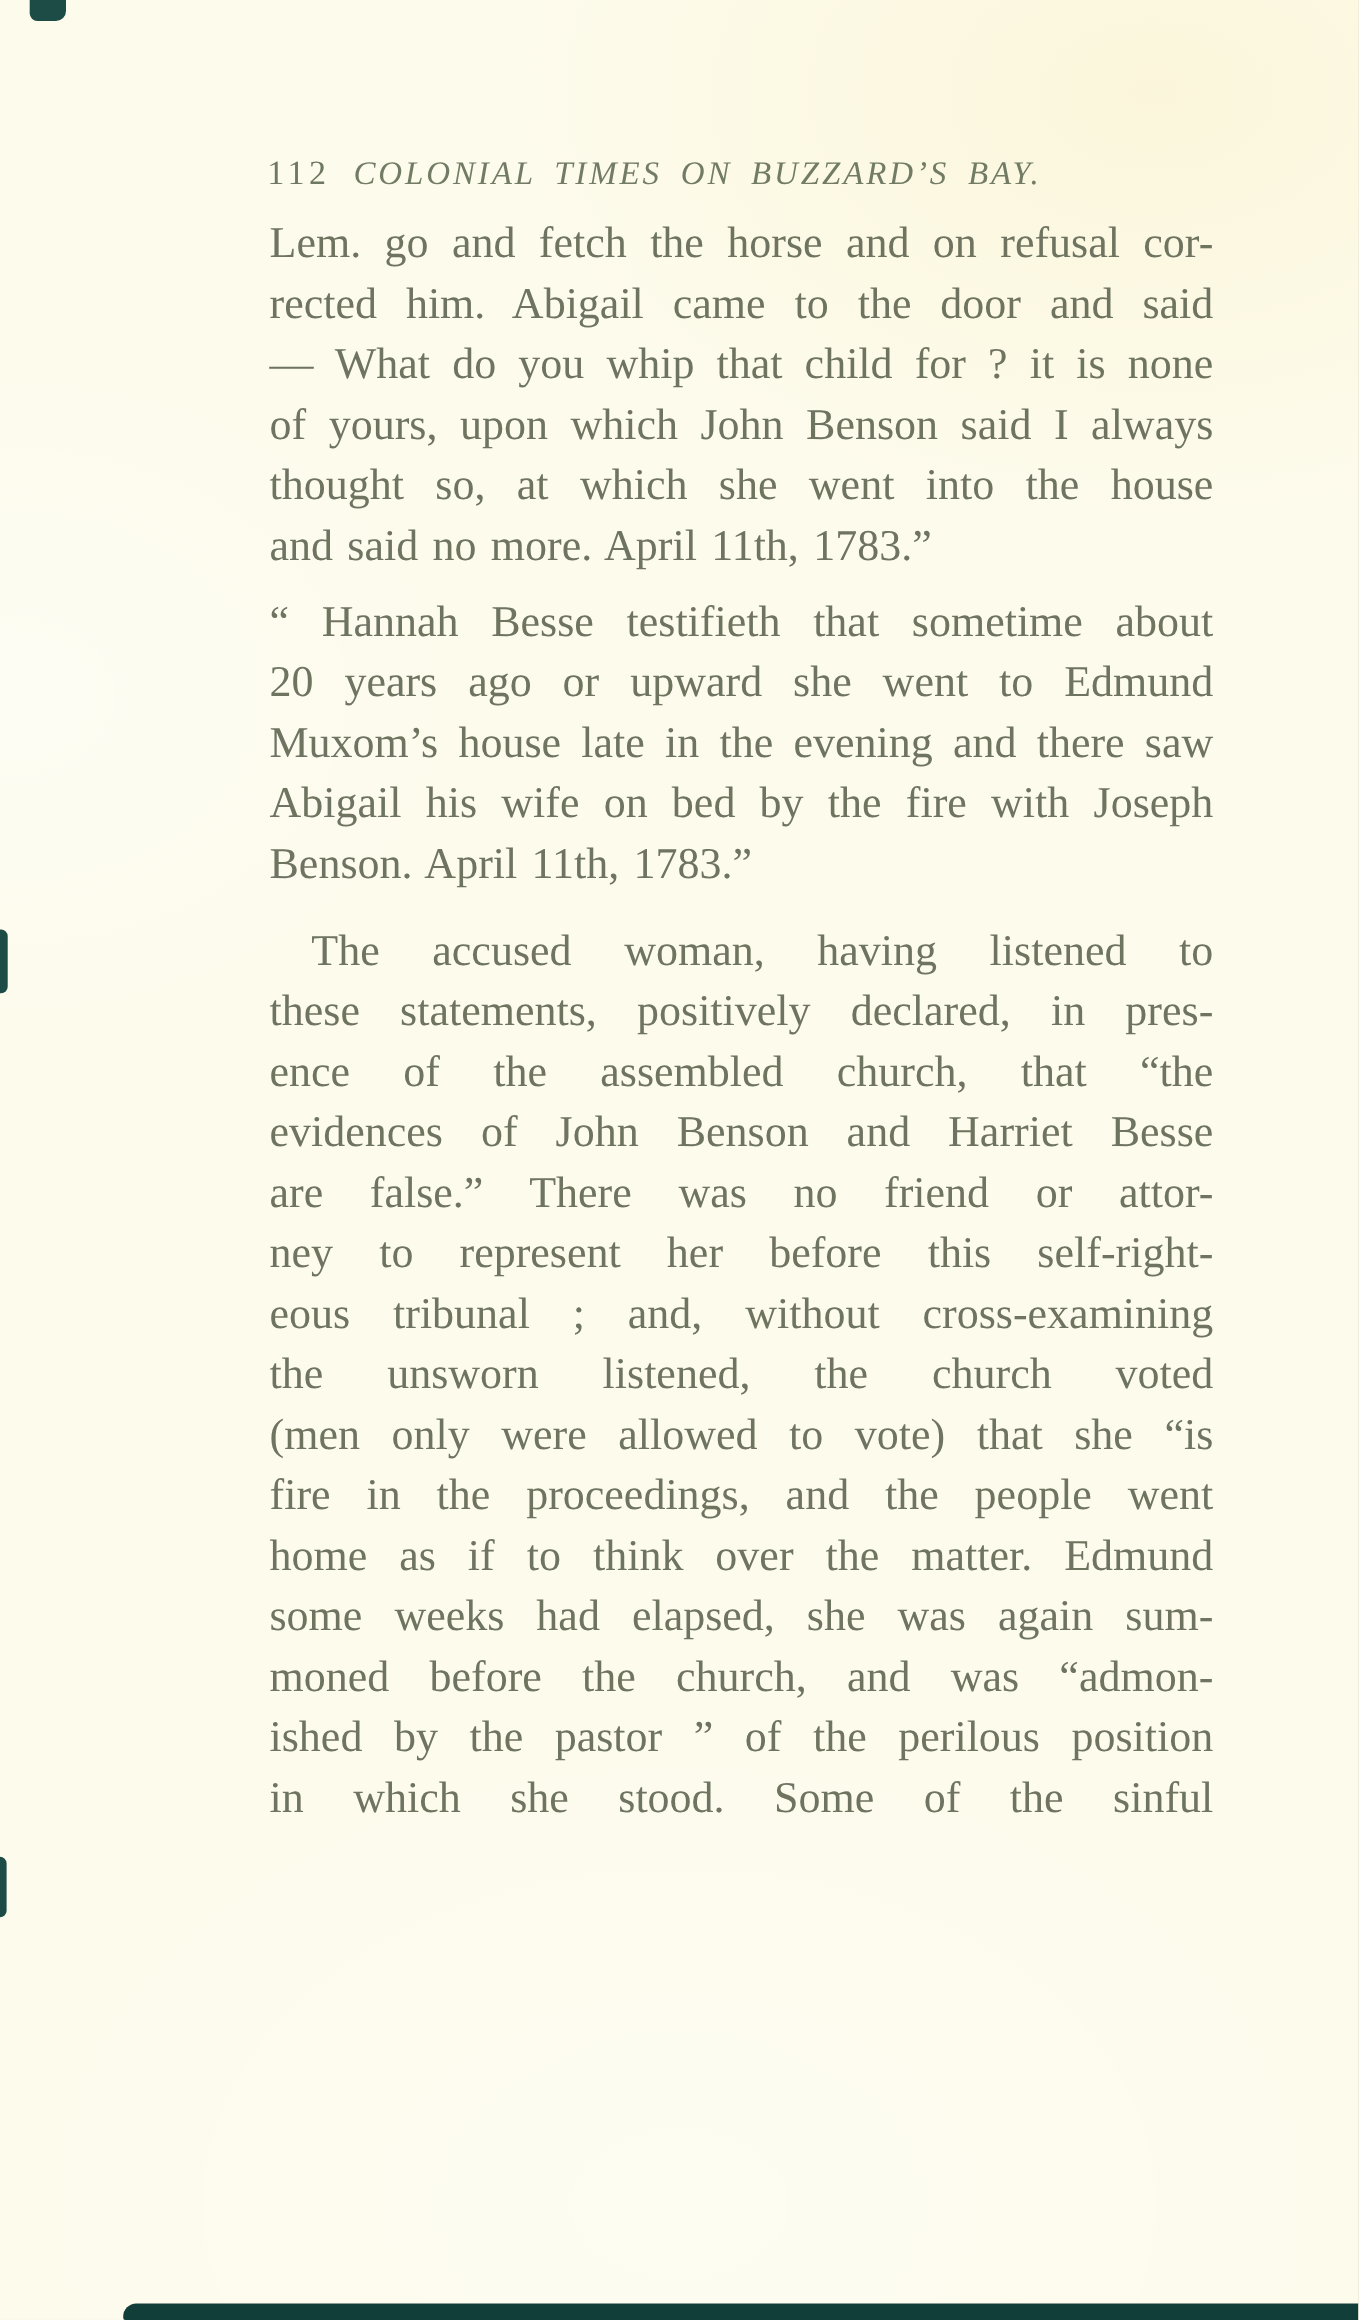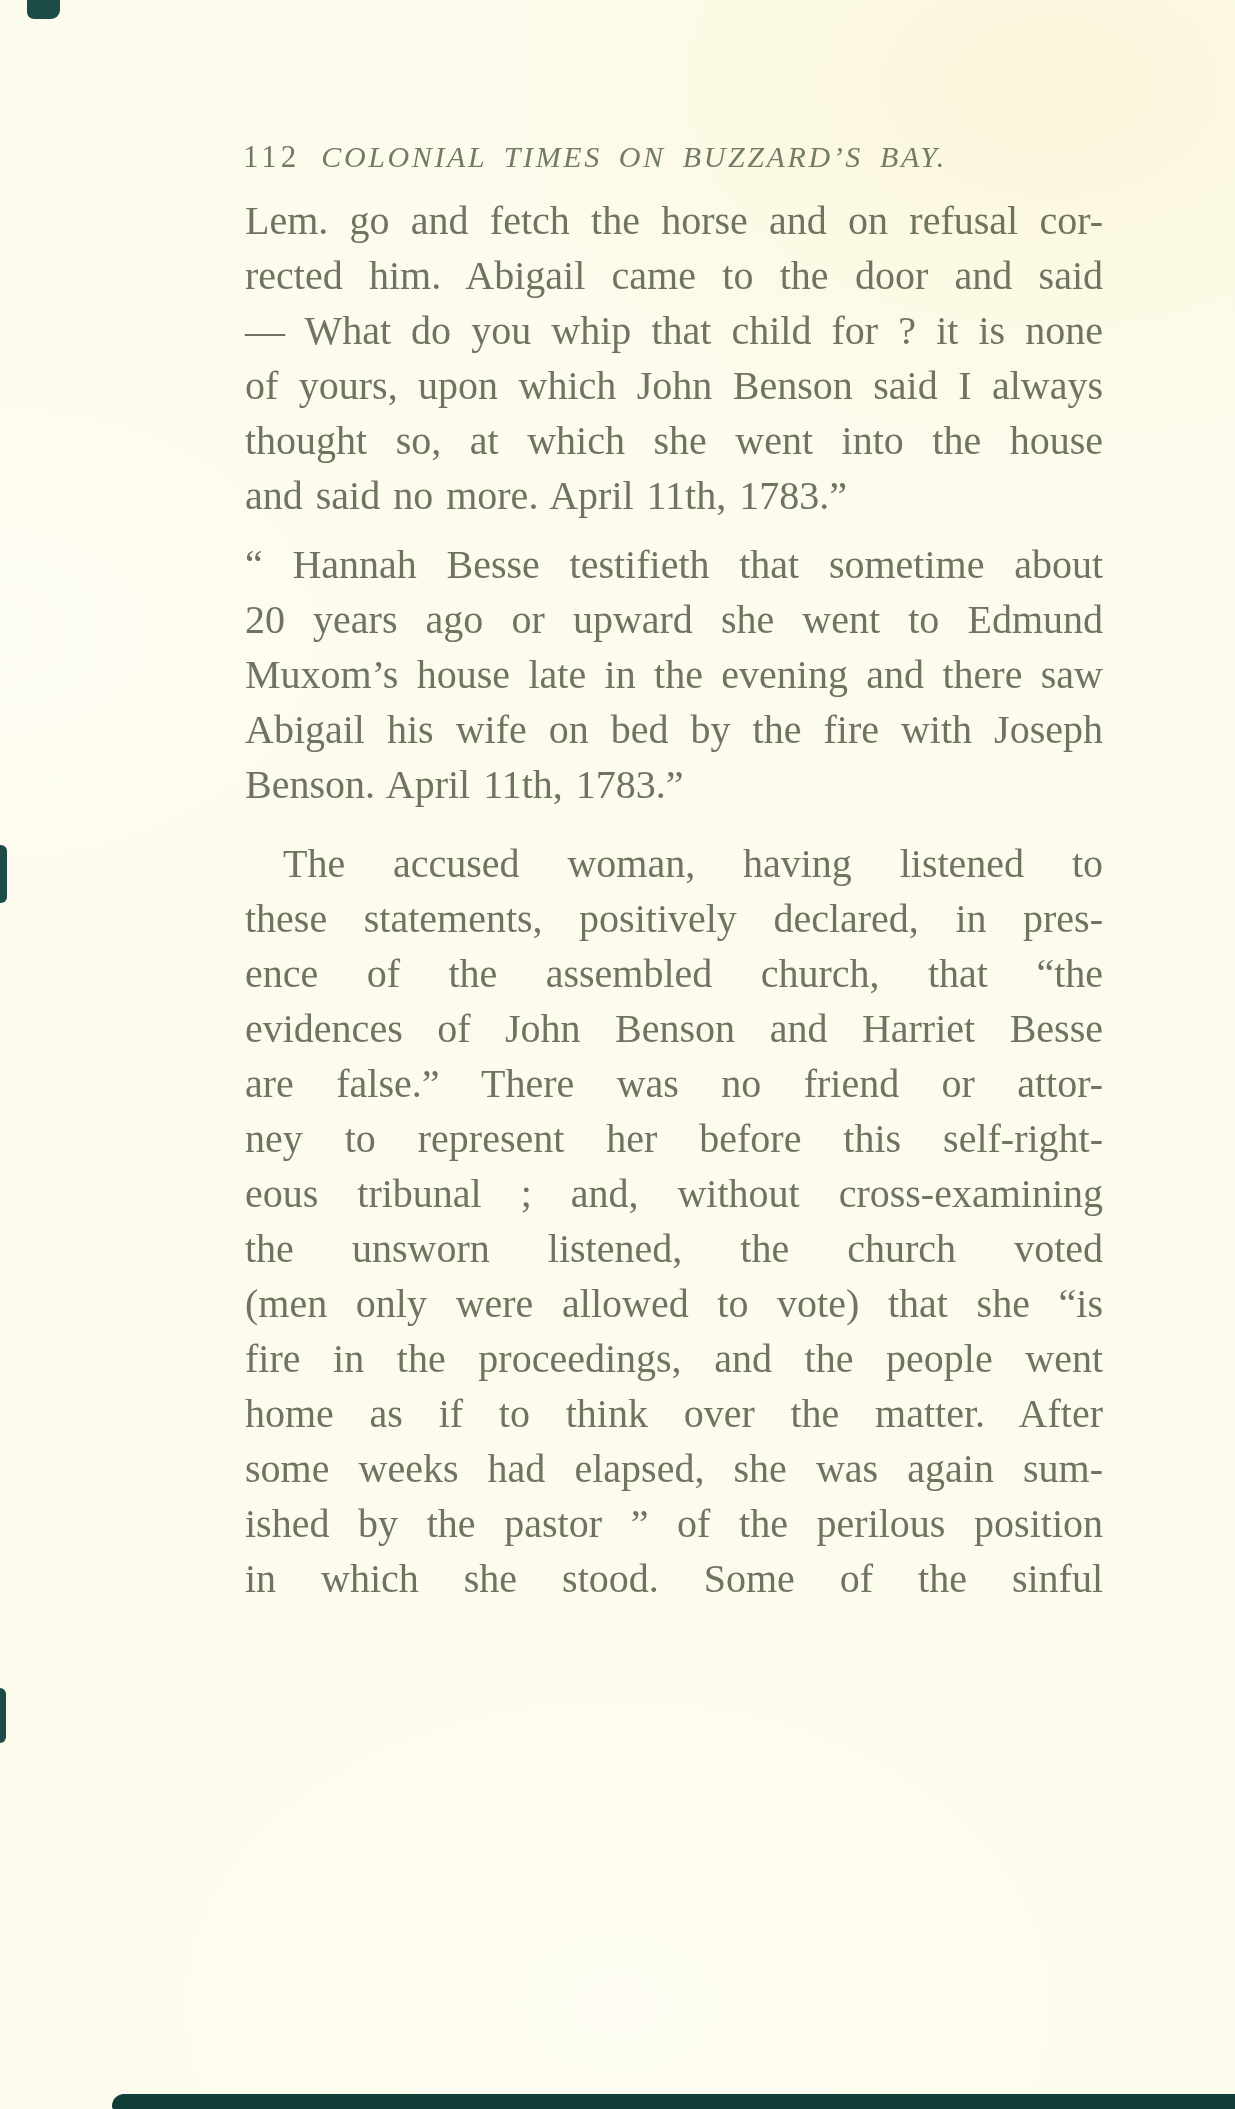--- a/index.html
+++ b/index.html
@@ -85,22 +85,23 @@
         <div class="line" style="padding-left: 38px;">The accused woman, having listened to</div>
         <div class="line">these statements, positively declared, in pres-</div>
         <div class="line">ence of the assembled church, that “the</div>
         <div class="line">evidences of John Benson and Harriet Besse</div>
         <div class="line">are false.”  There was no friend or attor-</div>
         <div class="line">ney to represent her before this self-right-</div>
         <div class="line">eous tribunal ; and, without cross-examining</div>
         <div class="line">the unsworn listened, the church voted</div>
         <div class="line">(men only were allowed to vote) that she “is</div>
         <div class="line">fire in the proceedings, and the people went</div>
-        <div class="line">home as if to think over the matter.  After</div>
+        <div class="line">home as if to think over the matter.  Edmund</div>
         <div class="line">some weeks had elapsed, she was again sum-</div>
+        <div class="line">moned before the church, and was “admon-</div>
         <div class="line">ished by the pastor ” of the perilous position</div>
         <div class="line">in which she stood.  Some of the sinful</div>
       </div>
     </div>
 
   <div class="artifact corner-mark"></div>
   <div class="artifact edge-nub-1"></div>
   <div class="artifact edge-nub-2"></div>
   <div class="artifact bottom-bar"></div>
 

